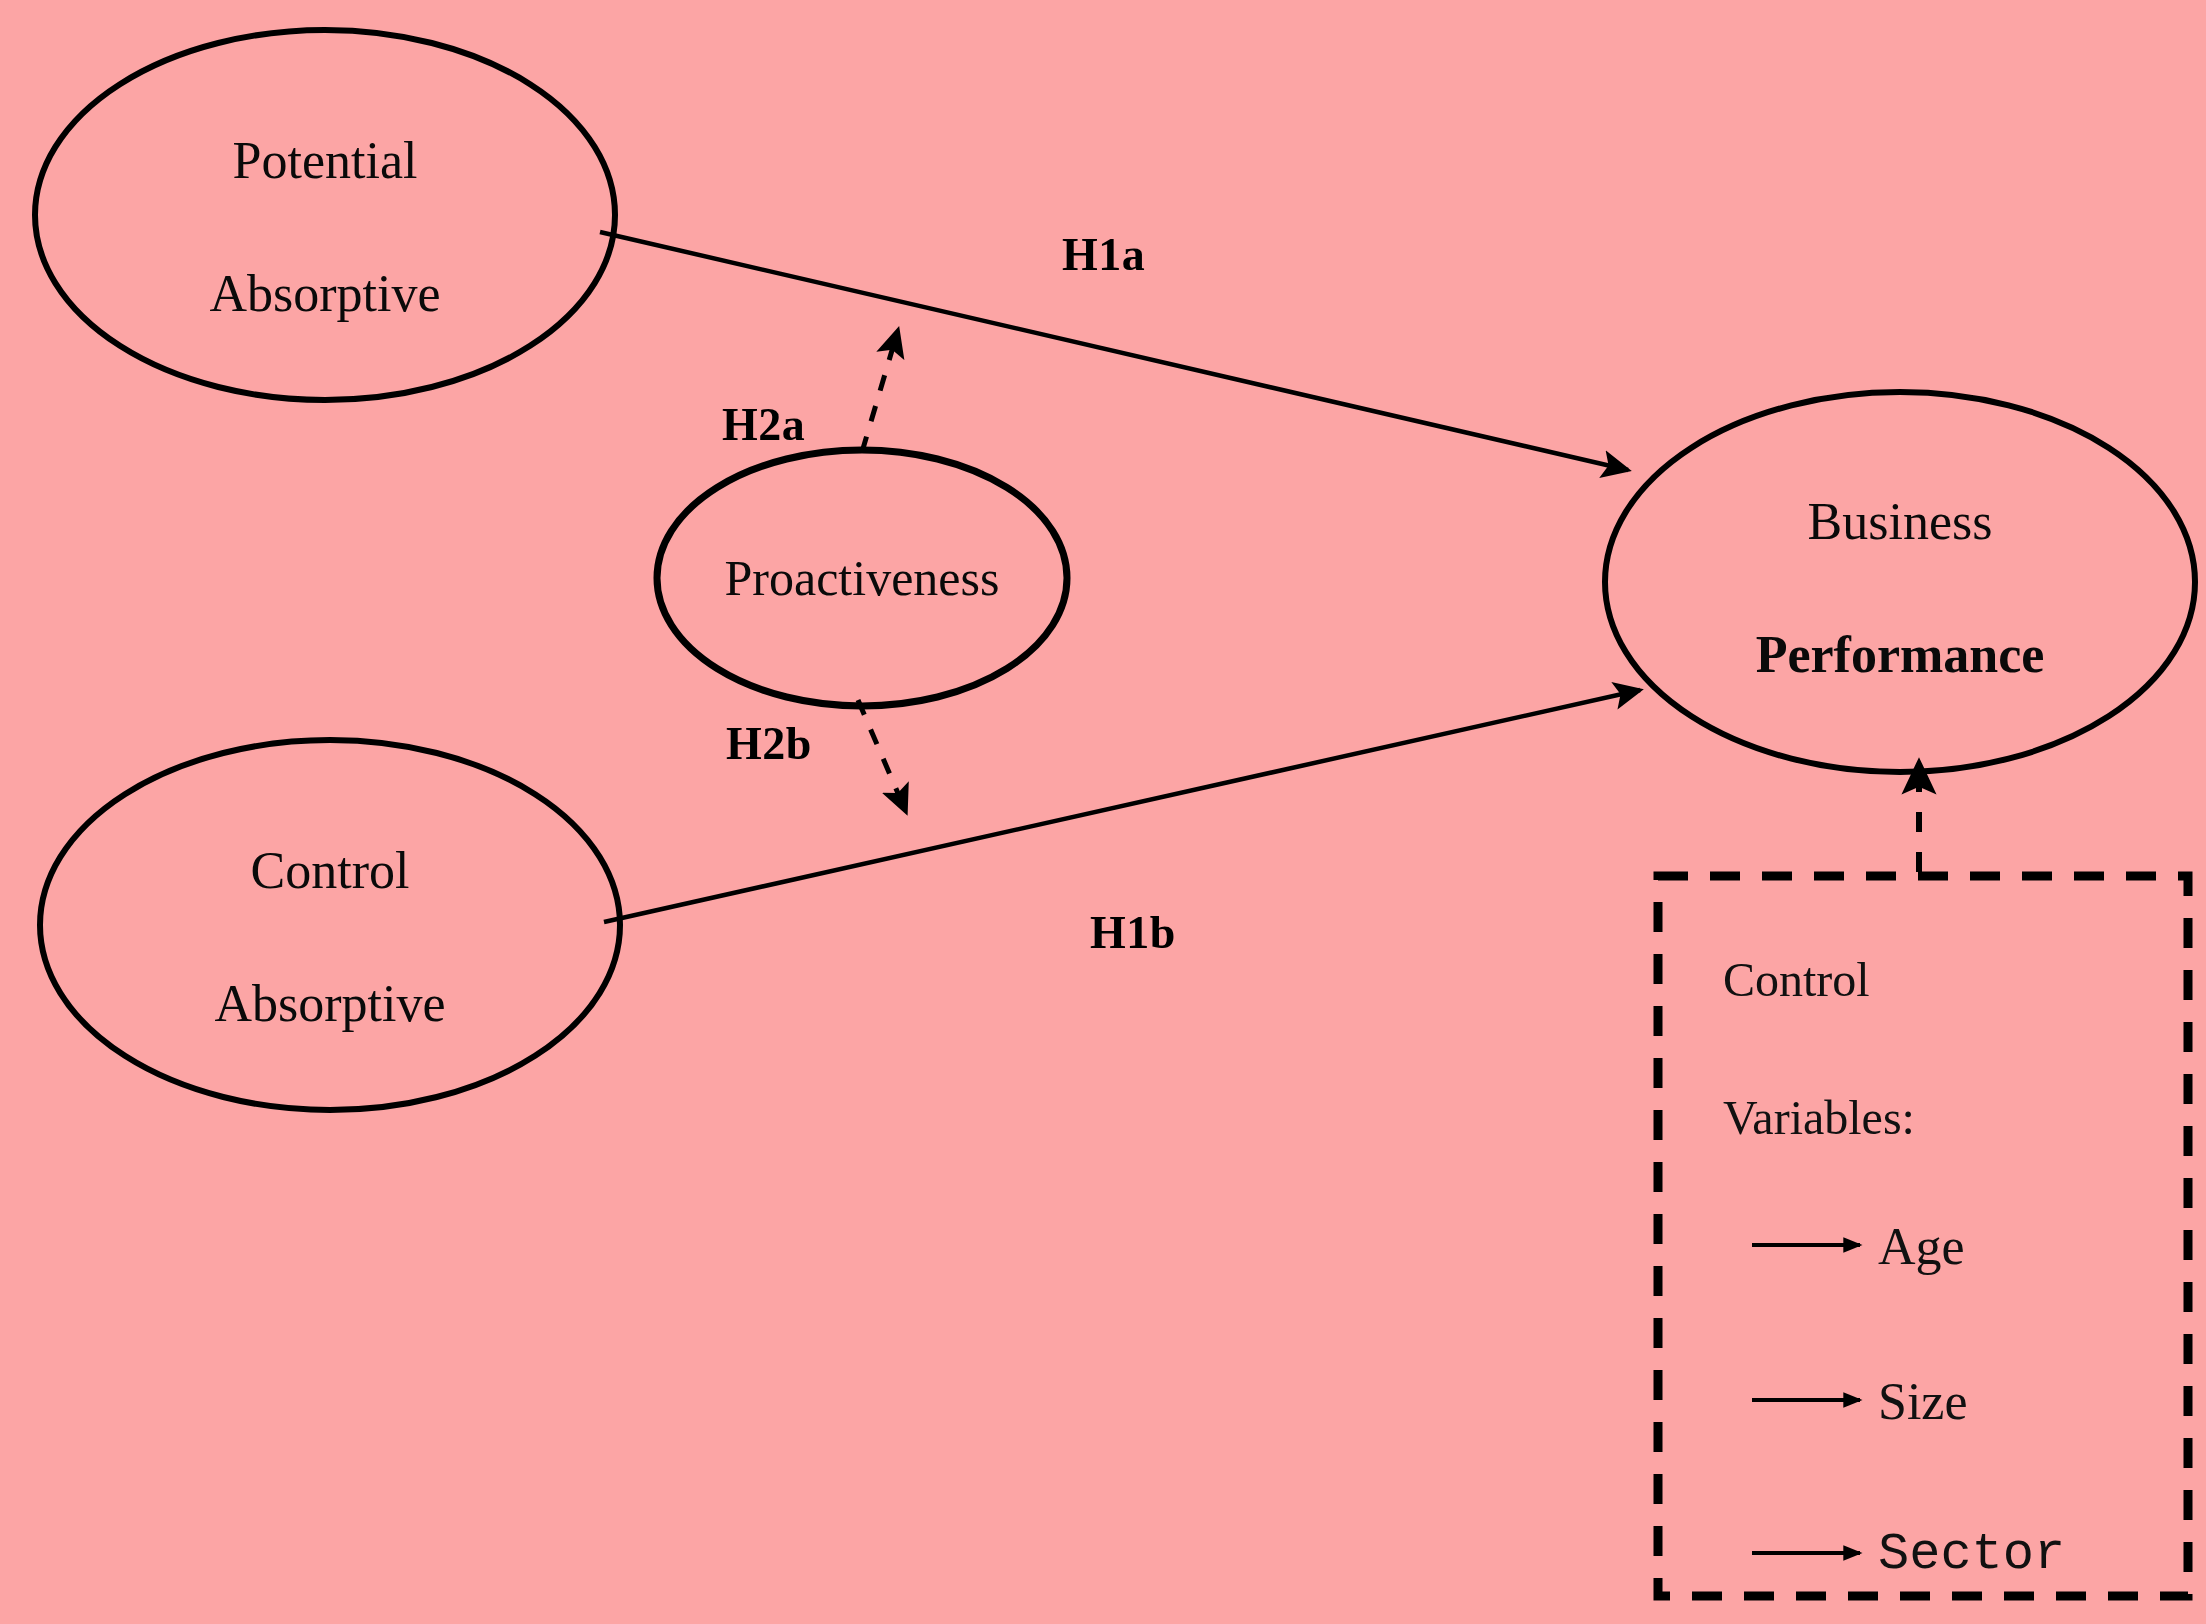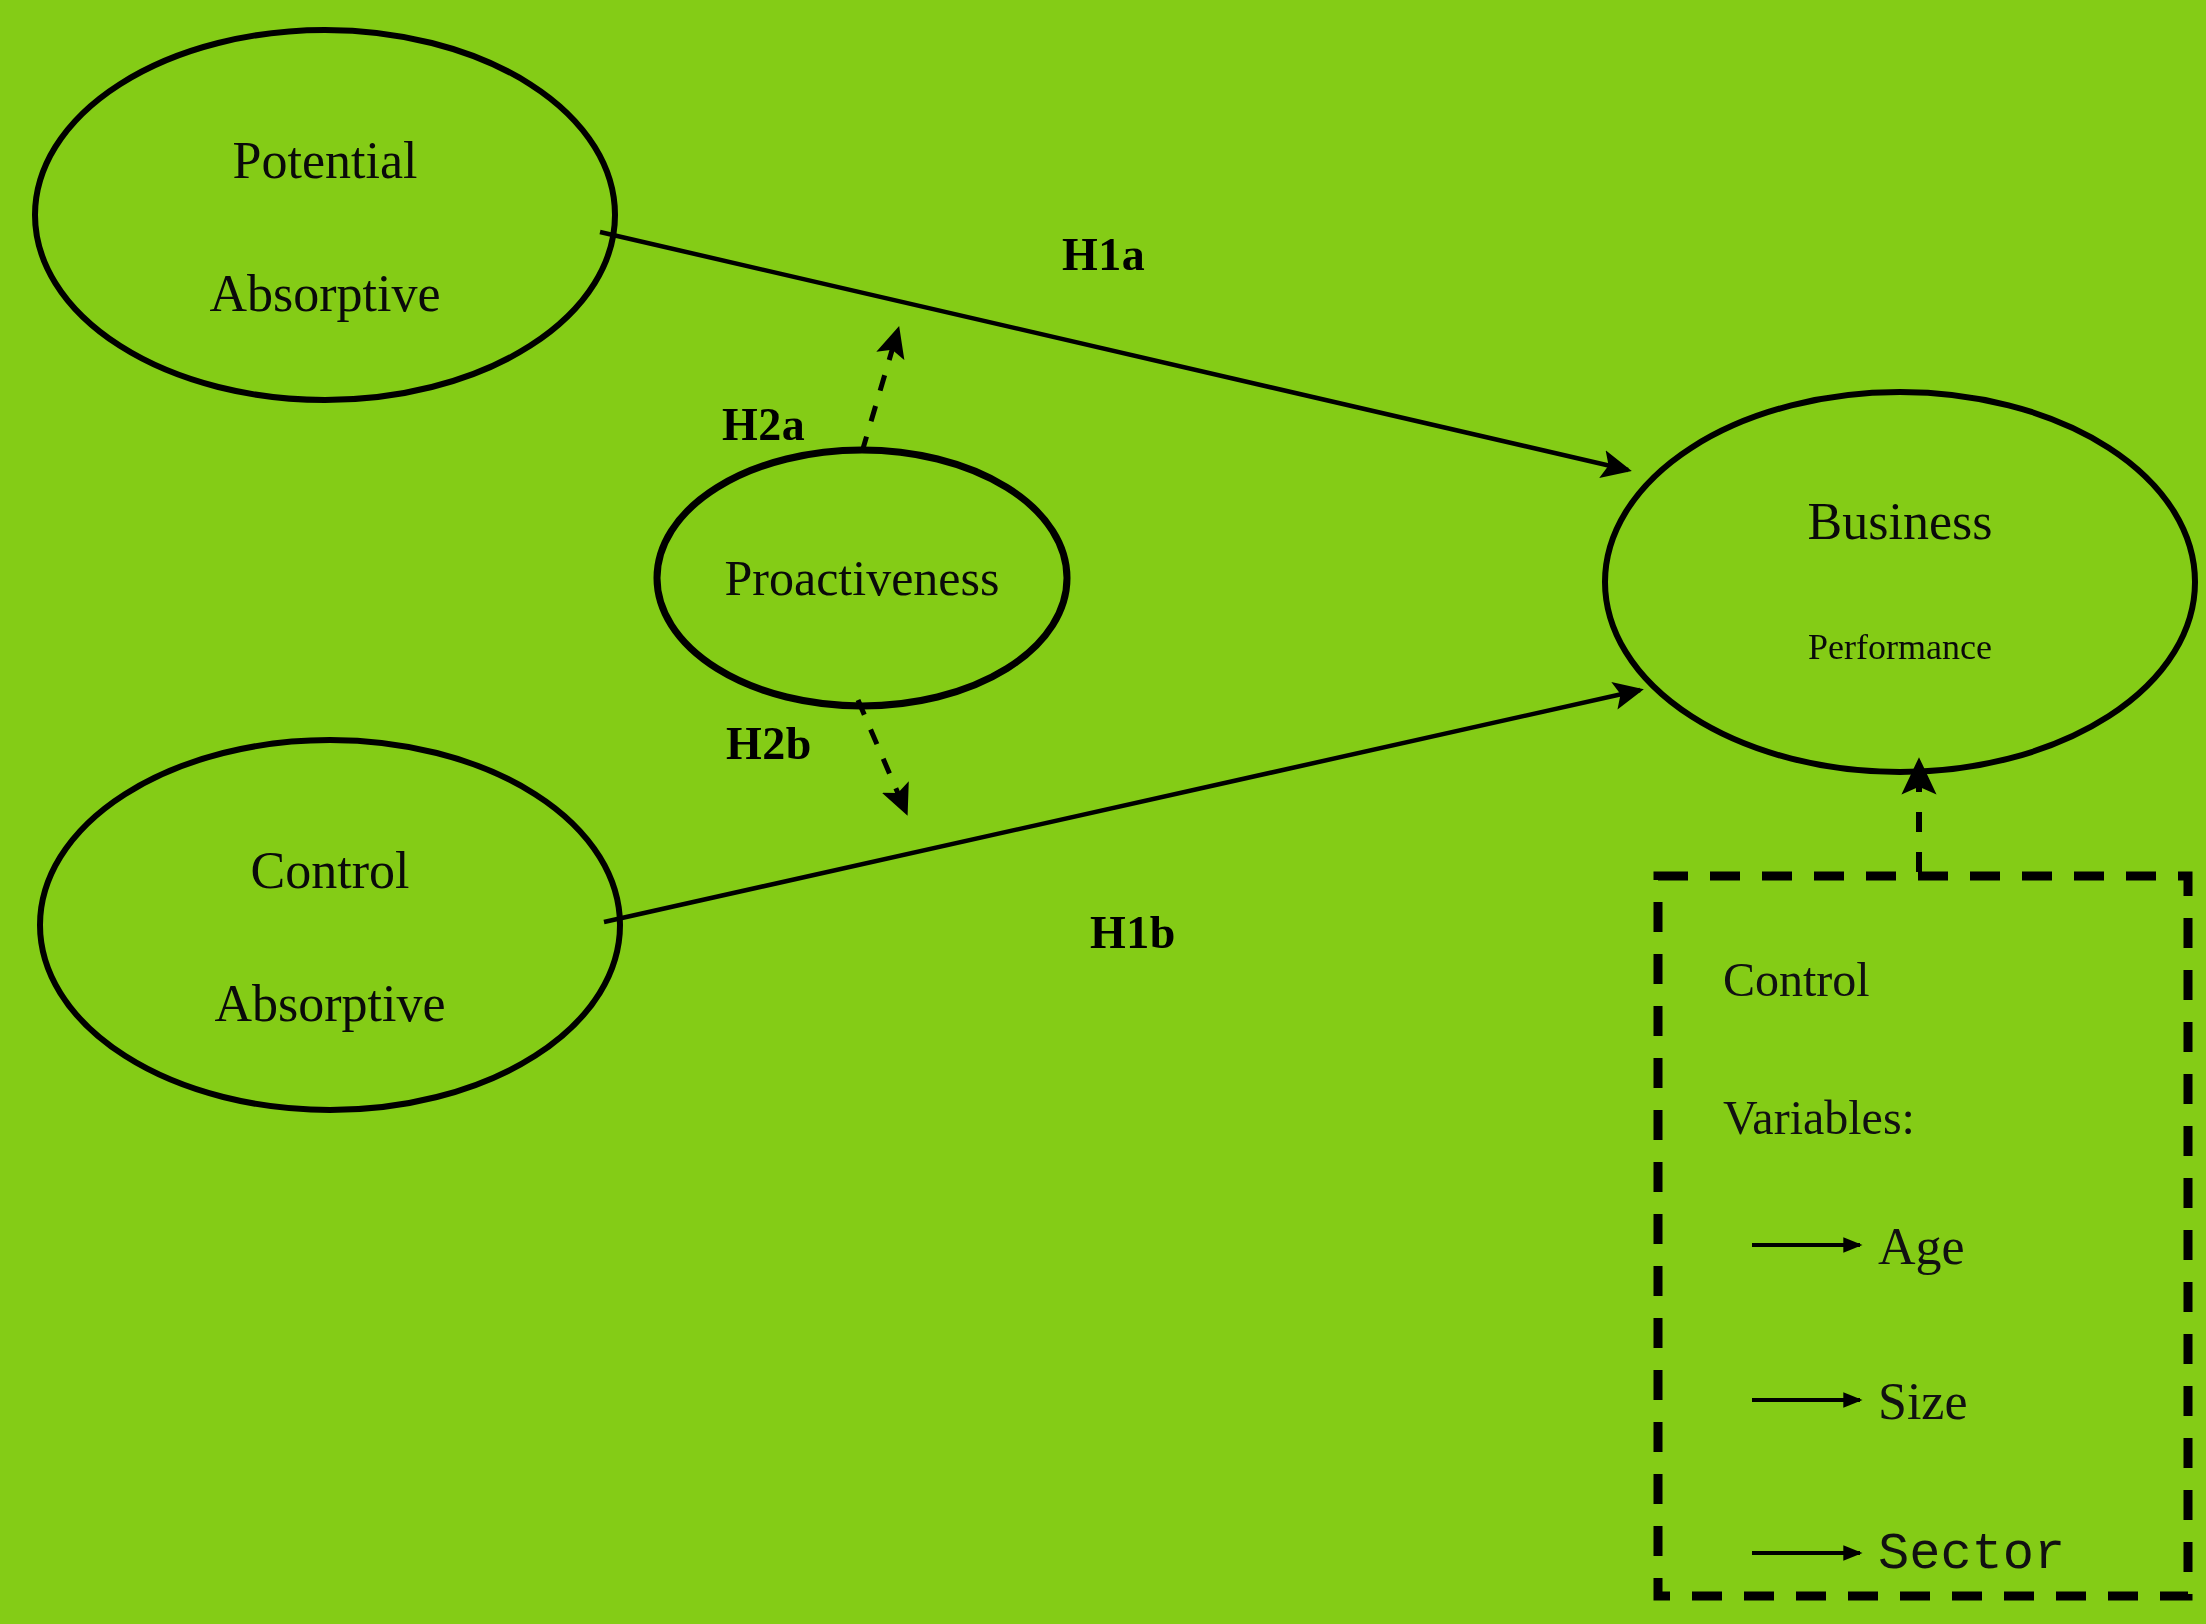--- a/index.html
+++ b/index.html
@@ -7,21 +7,21 @@
     padding: 0;
     background: #ffffff;
   }
   body {
     font-family: "Liberation Serif", "DejaVu Serif", serif;
   }
   #diagram-root {
     position: relative;
     width: 2206px;
     height: 1624px;
-    background: #84cc16;
+    background: #fca5a5;
     overflow: hidden;
   }
   #diagram-svg {
     position: absolute;
     left: 0;
     top: 0;
     width: 2206px;
     height: 1624px;
   }
   .node-label {
@@ -105,21 +105,21 @@
 
   <div class="node-label" style="left:35px; top:135px; width:580px; font-size:52px;">Potential</div>
   <div class="node-label" style="left:35px; top:268px; width:580px; font-size:52px;">Absorptive</div>
 
   <div class="node-label" style="left:40px; top:845px; width:580px; font-size:52px;">Control</div>
   <div class="node-label" style="left:40px; top:978px; width:580px; font-size:52px;">Absorptive</div>
 
   <div class="node-label" style="left:657px; top:553px; width:410px; font-size:50px;">Proactiveness</div>
 
   <div class="node-label" style="left:1605px; top:496px; width:590px; font-size:52px;">Business</div>
-  <div class="node-label" style="left:1605px; top:629px; width:590px; font-size:36px;">Performance</div>
+  <div class="node-label" style="left:1605px; top:629px; width:590px; font-size:52px;font-weight:bold;">Performance</div>
 
   <div class="hyp-label" style="left:1062px; top:228px;text-align:right;">H1a</div>
   <div class="hyp-label" style="left:722px; top:398px;">H2a</div>
   <div class="hyp-label" style="left:726px; top:717px;">H2b</div>
   <div class="hyp-label" style="left:1090px; top:906px;">H1b</div>
 
   <div class="cv-text" style="left:1723px; top:952px;">Control</div>
   <div class="cv-text" style="left:1723px; top:1090px;">Variables:</div>
 
   <div class="cv-item-label" style="left:1878px; top:1217px;">Age</div>

